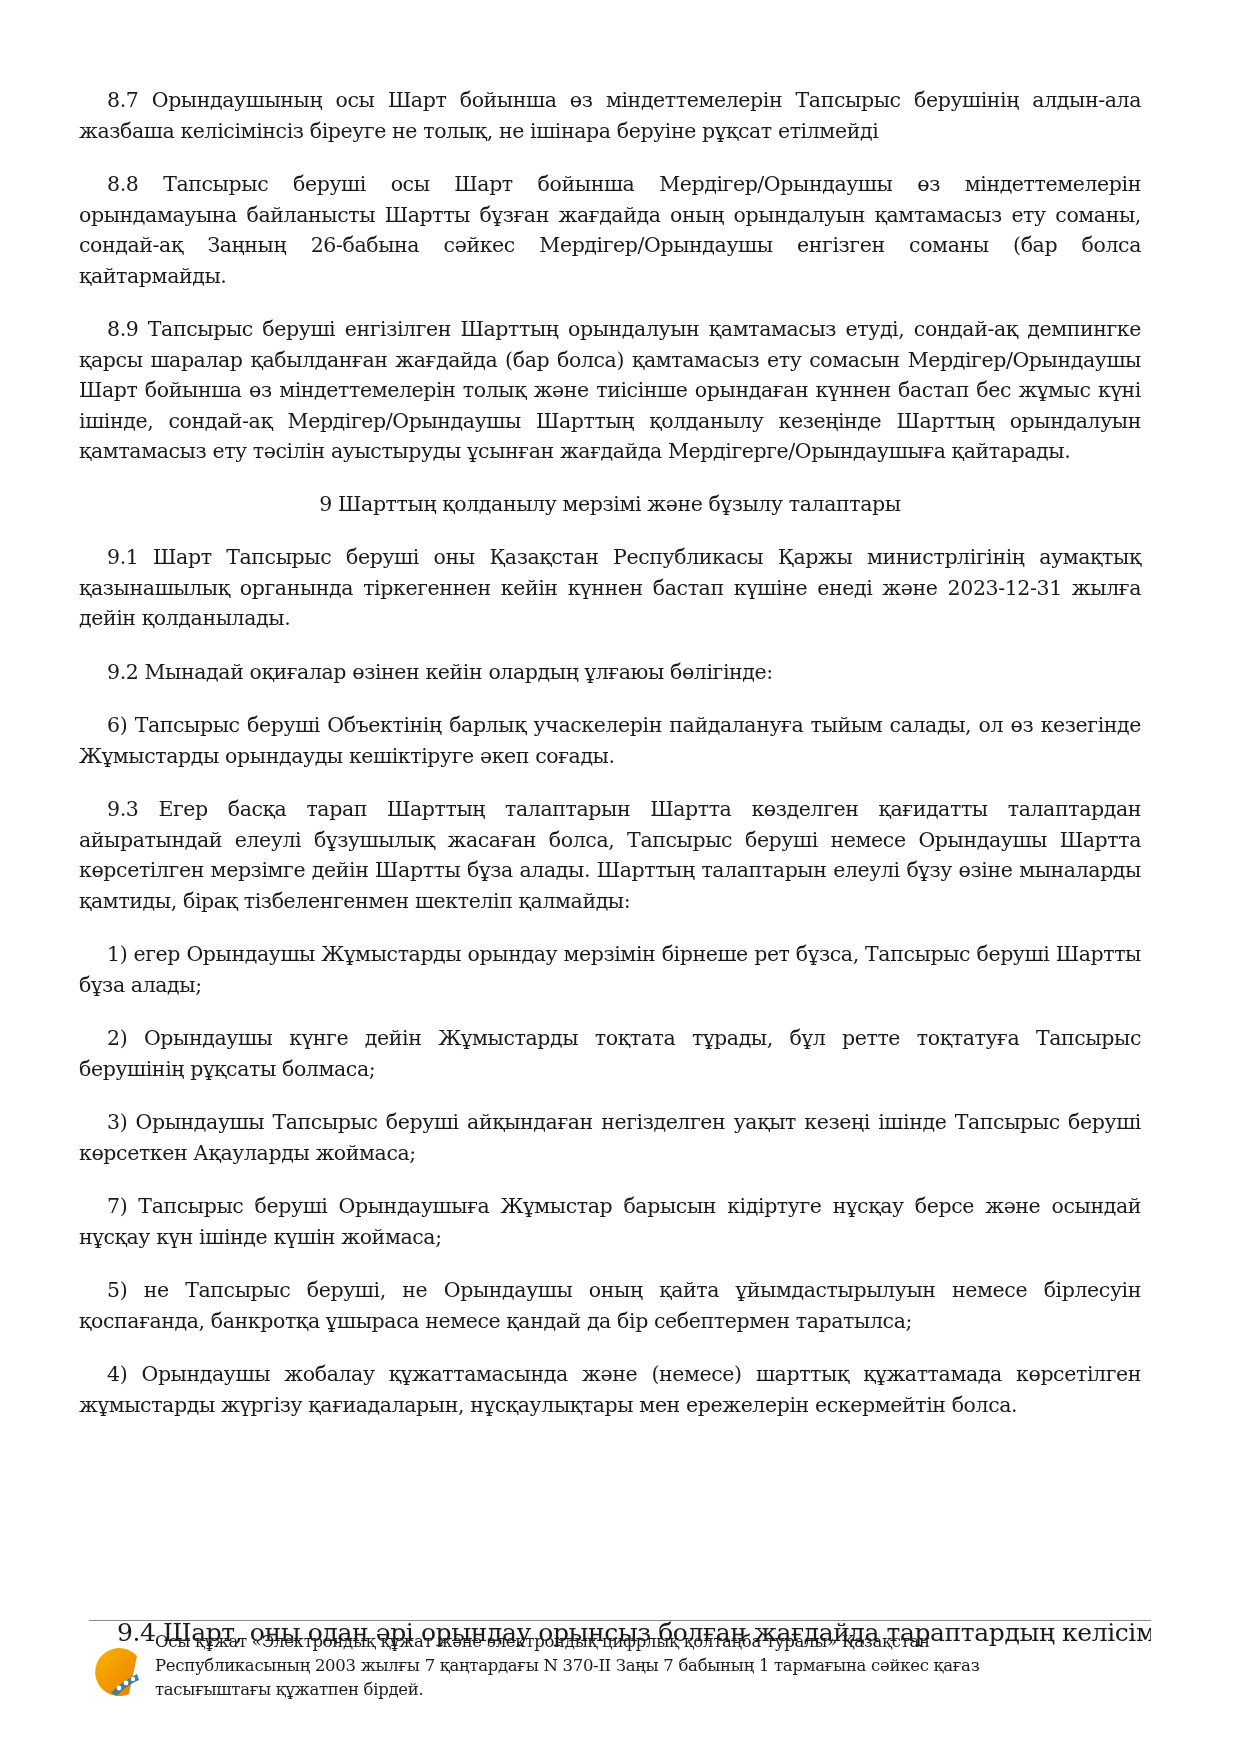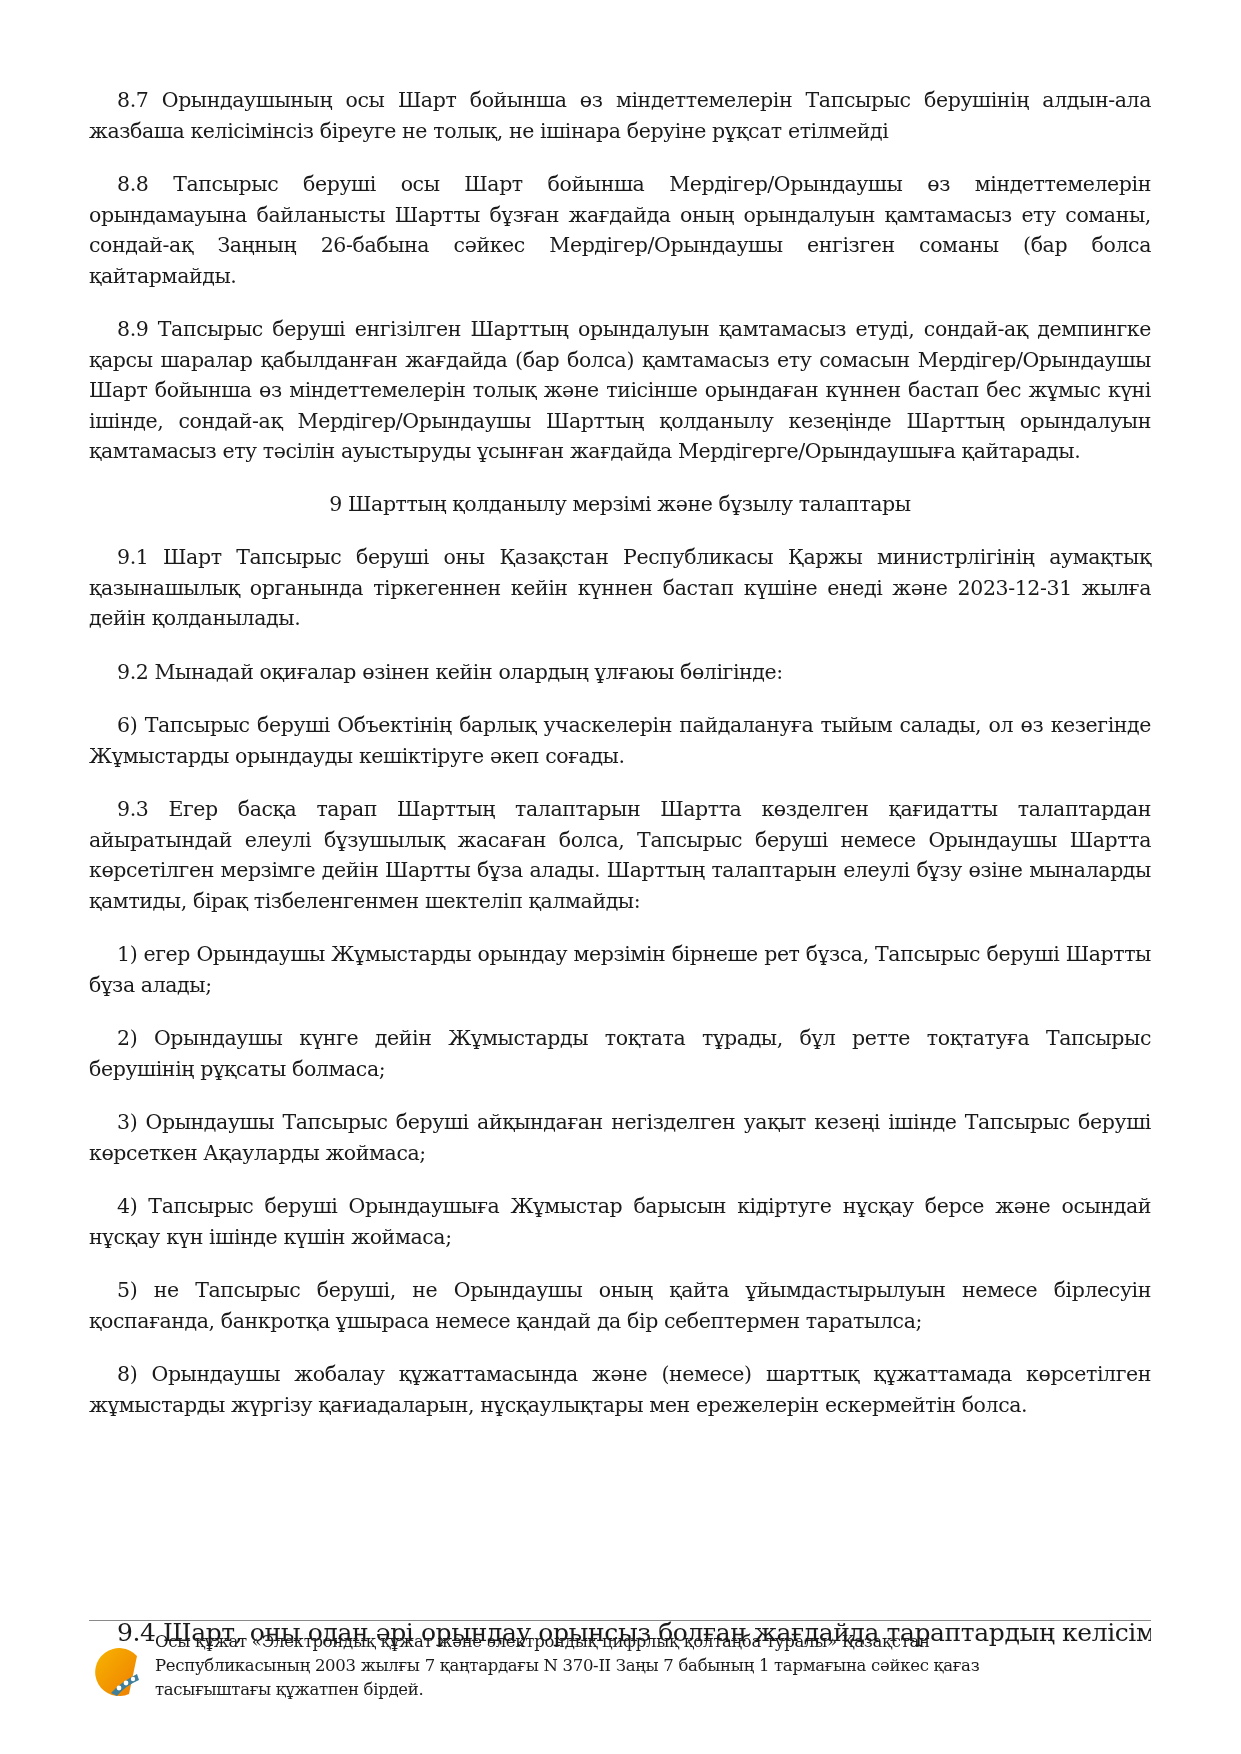--- a/index.html
+++ b/index.html
@@ -1,21 +1,21 @@
 <!DOCTYPE html>
 <html><head>
   <meta charset="utf-8">
   <style>
     html, body { margin: 0; padding: 0; background: #ffffff; }
     body {
       width: 1241px; height: 1754px; position: relative; overflow: hidden;
       font-family: "DejaVu Serif", serif; color: #1a1a1a;
     }
     .page {
-      position: absolute; left: 89px; top: 85px; width: 1062px;
+      position: absolute; left: 79px; top: 85px; width: 1062px;
     }
     .para {
       font-size: 20.5px; line-height: 30.5px; text-align: justify;
       text-indent: 28px; margin: 0 0 23px 0;
       letter-spacing: -0.4px; word-spacing: 0px;
     }
     .para.tight { margin-bottom: 22px; }
     .heading {
       font-weight: normal; text-align: center; font-size: 20.5px;
       line-height: 30.5px; margin: 0 0 23px 0; letter-spacing: -0.4px;
@@ -47,23 +47,23 @@
   <p class="para">8.8 Тапсырыс беруші осы Шарт бойынша Мердігер/Орындаушы өз міндеттемелерін орындамауына байланысты Шартты бұзған жағдайда оның орындалуын қамтамасыз ету соманы, сондай-ақ Заңның 26-бабына сәйкес Мердігер/Орындаушы енгізген соманы (бар болса қайтармайды.</p>
   <p class="para tight">8.9 Тапсырыс беруші енгізілген Шарттың орындалуын қамтамасыз етуді, сондай-ақ демпингке қарсы шаралар қабылданған жағдайда (бар болса) қамтамасыз ету сомасын Мердігер/Орындаушы Шарт бойынша өз міндеттемелерін толық және тиісінше орындаған күннен бастап бес жұмыс күні ішінде, сондай-ақ Мердігер/Орындаушы Шарттың қолданылу кезеңінде Шарттың орындалуын қамтамасыз ету тәсілін ауыстыруды ұсынған жағдайда Мердігерге/Орындаушыға қайтарады.</p>
   <div class="heading">9 Шарттың қолданылу мерзімі және бұзылу талаптары</div>
   <p class="para">9.1 Шарт Тапсырыс беруші оны Қазақстан Республикасы Қаржы министрлігінің аумақтық қазынашылық органында тіркегеннен кейін күннен бастап күшіне енеді және 2023-12-31 жылға дейін қолданылады.</p>
   <p class="para">9.2 Мынадай оқиғалар өзінен кейін олардың ұлғаюы бөлігінде:</p>
   <p class="para">6) Тапсырыс беруші Объектінің барлық учаскелерін пайдалануға тыйым салады, ол өз кезегінде Жұмыстарды орындауды кешіктіруге әкеп соғады.</p>
   <p class="para">9.3 Егер басқа тарап Шарттың талаптарын Шартта көзделген қағидатты талаптардан айыратындай елеулі бұзушылық жасаған болса, Тапсырыс беруші немесе Орындаушы Шартта көрсетілген мерзімге дейін Шартты бұза алады. Шарттың талаптарын елеулі бұзу өзіне мыналарды қамтиды, бірақ тізбеленгенмен шектеліп қалмайды:</p>
   <p class="para">1) егер Орындаушы Жұмыстарды орындау мерзімін бірнеше рет бұзса, Тапсырыс беруші Шартты бұза алады;</p>
   <p class="para">2) Орындаушы күнге дейін Жұмыстарды тоқтата тұрады, бұл ретте тоқтатуға Тапсырыс берушінің рұқсаты болмаса;</p>
   <p class="para">3) Орындаушы Тапсырыс беруші айқындаған негізделген уақыт кезеңі ішінде Тапсырыс беруші көрсеткен Ақауларды жоймаса;</p>
-  <p class="para">4) Тапсырыс беруші Орындаушыға Жұмыстар барысын кідіртуге нұсқау берсе және осындай нұсқау күн ішінде күшін жоймаса;</p>
+  <p class="para">7) Тапсырыс беруші Орындаушыға Жұмыстар барысын кідіртуге нұсқау берсе және осындай нұсқау күн ішінде күшін жоймаса;</p>
   <p class="para">5) не Тапсырыс беруші, не Орындаушы оның қайта ұйымдастырылуын немесе бірлесуін қоспағанда, банкротқа ұшыраса немесе қандай да бір себептермен таратылса;</p>
-  <p class="para">8) Орындаушы жобалау құжаттамасында және (немесе) шарттық құжаттамада көрсетілген жұмыстарды жүргізу қағиадаларын, нұсқаулықтары мен ережелерін ескермейтін болса.</p>
+  <p class="para">4) Орындаушы жобалау құжаттамасында және (немесе) шарттық құжаттамада көрсетілген жұмыстарды жүргізу қағиадаларын, нұсқаулықтары мен ережелерін ескермейтін болса.</p>
 </div>
 
 <div class="cut-line">9.4 Шарт, оны одан әрі орындау орынсыз болған жағдайда тараптардың келісімі бойынша</div>
 <div class="footer-rule"></div>
 
 <div class="footer">
   <svg class="logo" viewBox="0 0 54 54">
     <defs>
       <linearGradient id="sun" x1="0" y1="0" x2="1" y2="1">
         <stop offset="0" stop-color="#f7b500"></stop>

